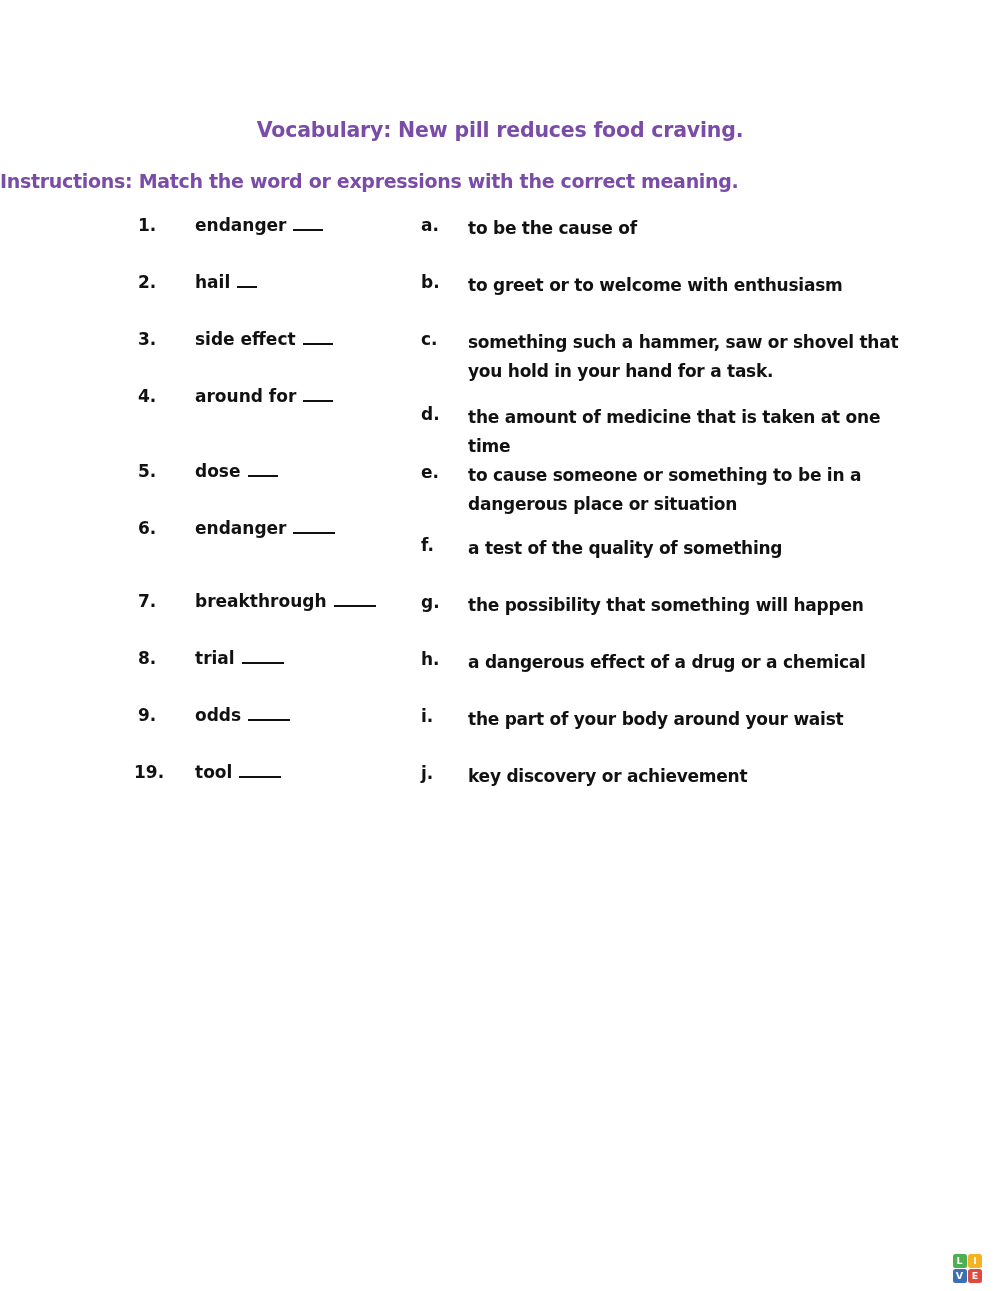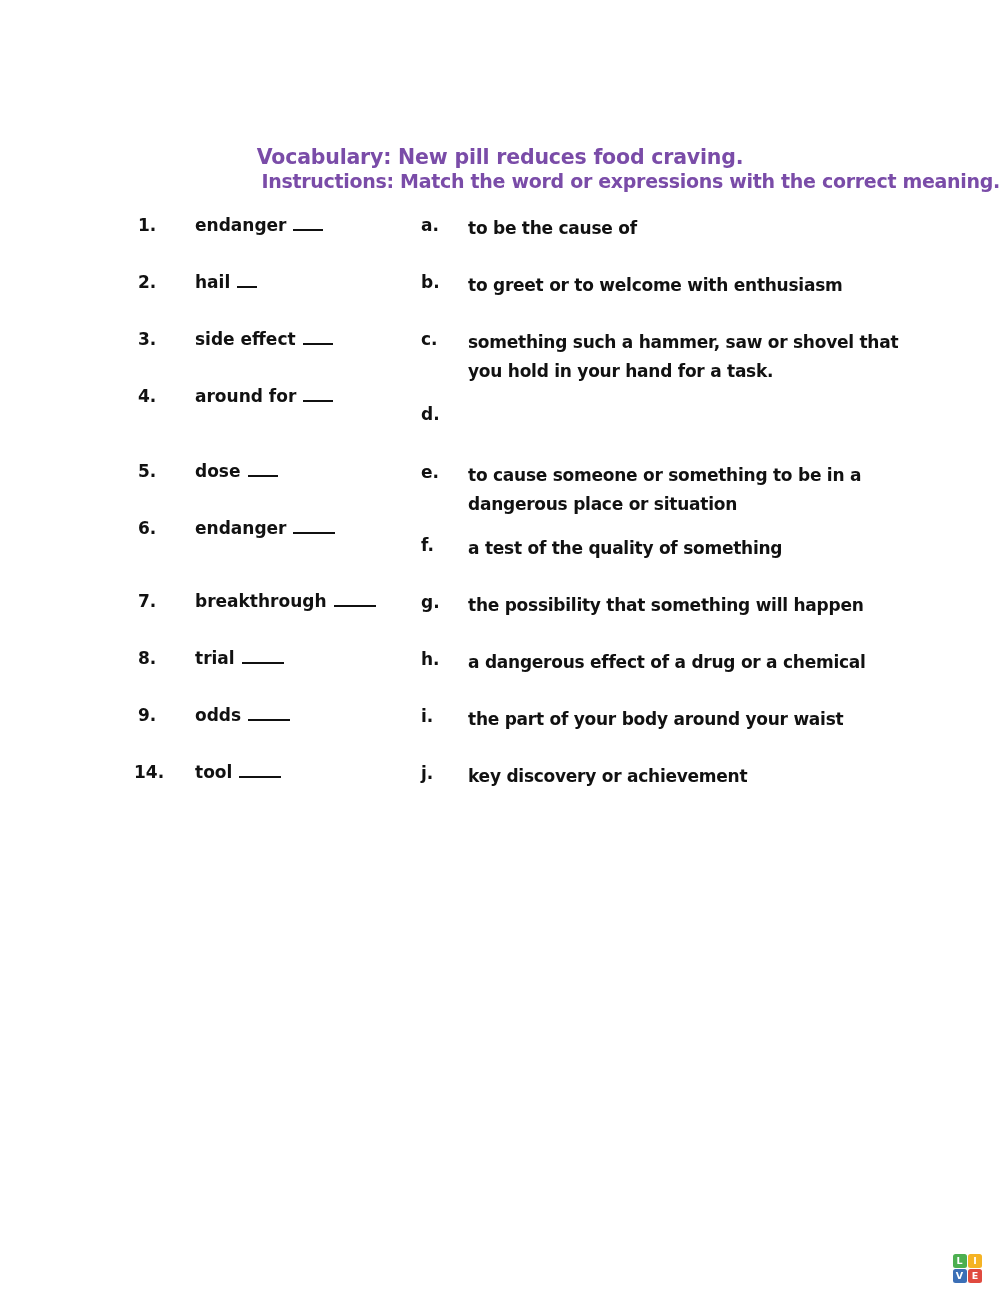--- a/index.html
+++ b/index.html
@@ -28,28 +28,27 @@
     left: 0;
     top: 118px;
     width: 1000px;
     text-align: center;
     color: #7A4CA8;
     font-family: "DejaVu Sans", sans-serif;
     font-weight: bold;
     font-size: 20.5px;
     letter-spacing: -0.2px;
     white-space: nowrap;
-    margin-top: 27px;
   }
   .instructions {
     position: absolute;
     left: 0;
     top: 170px;
     width: 1000px;
-    text-align: right;
+    text-align: left;
     color: #7A4CA8;
     font-family: "DejaVu Sans", sans-serif;
     font-weight: bold;
     font-size: 19px;
     letter-spacing: -0.3px;
     white-space: nowrap;
   }
 
   
   .exercise {
@@ -238,21 +237,21 @@
         <span class="marker">8.</span>
         <span class="term"><span>trial</span><span class="blank w4"></span></span>
       </div>
 
       <div class="row">
         <span class="marker">9.</span>
         <span class="term"><span>odds</span><span class="blank w4"></span></span>
       </div>
 
       <div class="row">
-        <span class="marker wide">14.</span>
+        <span class="marker wide">19.</span>
         <span class="term"><span>tool</span><span class="blank w4"></span></span>
       </div>
 
     </div>
 
     <div class="col-right">
 
       <div class="row">
         <span class="def-marker">a.</span>
         <span class="definition">to be the cause of</span>
@@ -263,20 +262,21 @@
         <span class="definition">to greet or to welcome with enthusiasm</span>
       </div>
 
       <div class="row tall" style="min-height:75px;">
         <span class="def-marker">c.</span>
         <span class="definition">something such a hammer, saw or shovel that you hold in your hand for a task.</span>
       </div>
 
       <div class="row" style="min-height:58px;">
         <span class="def-marker">d.</span>
+        <span class="definition">the amount of medicine that is taken at one time</span>
       </div>
 
       <div class="row tall" style="min-height:73px;">
         <span class="def-marker">e.</span>
         <span class="definition">to cause someone or something to be in a dangerous place or situation</span>
       </div>
 
       <div class="row">
         <span class="def-marker">f.</span>
         <span class="definition">a test of the quality of something</span>

